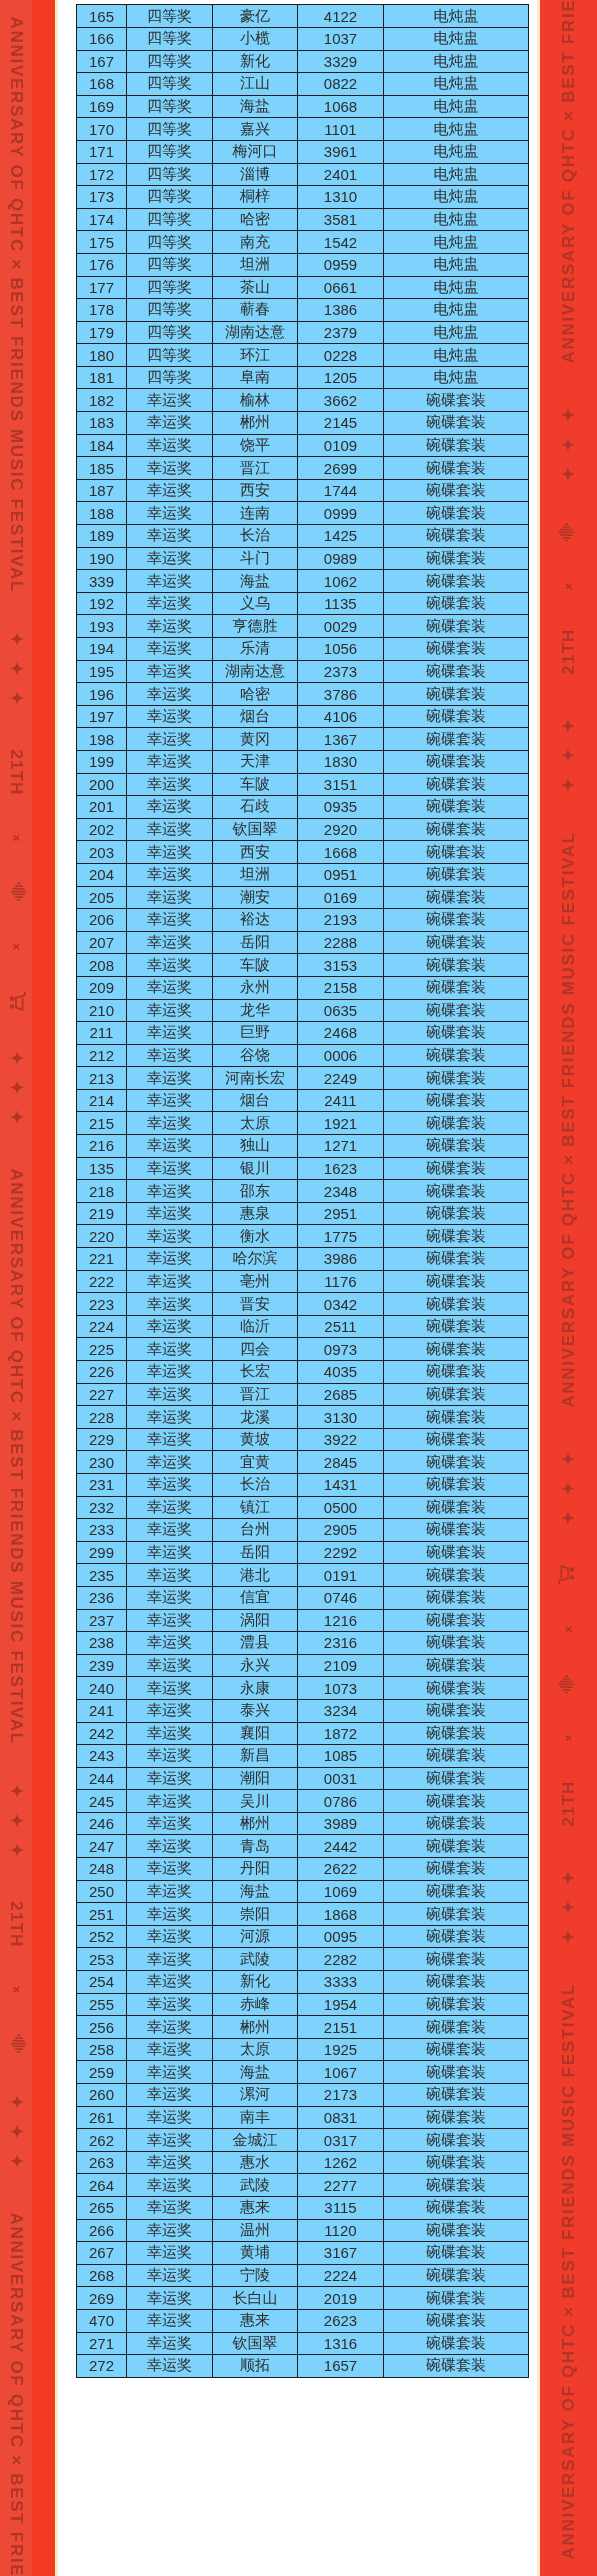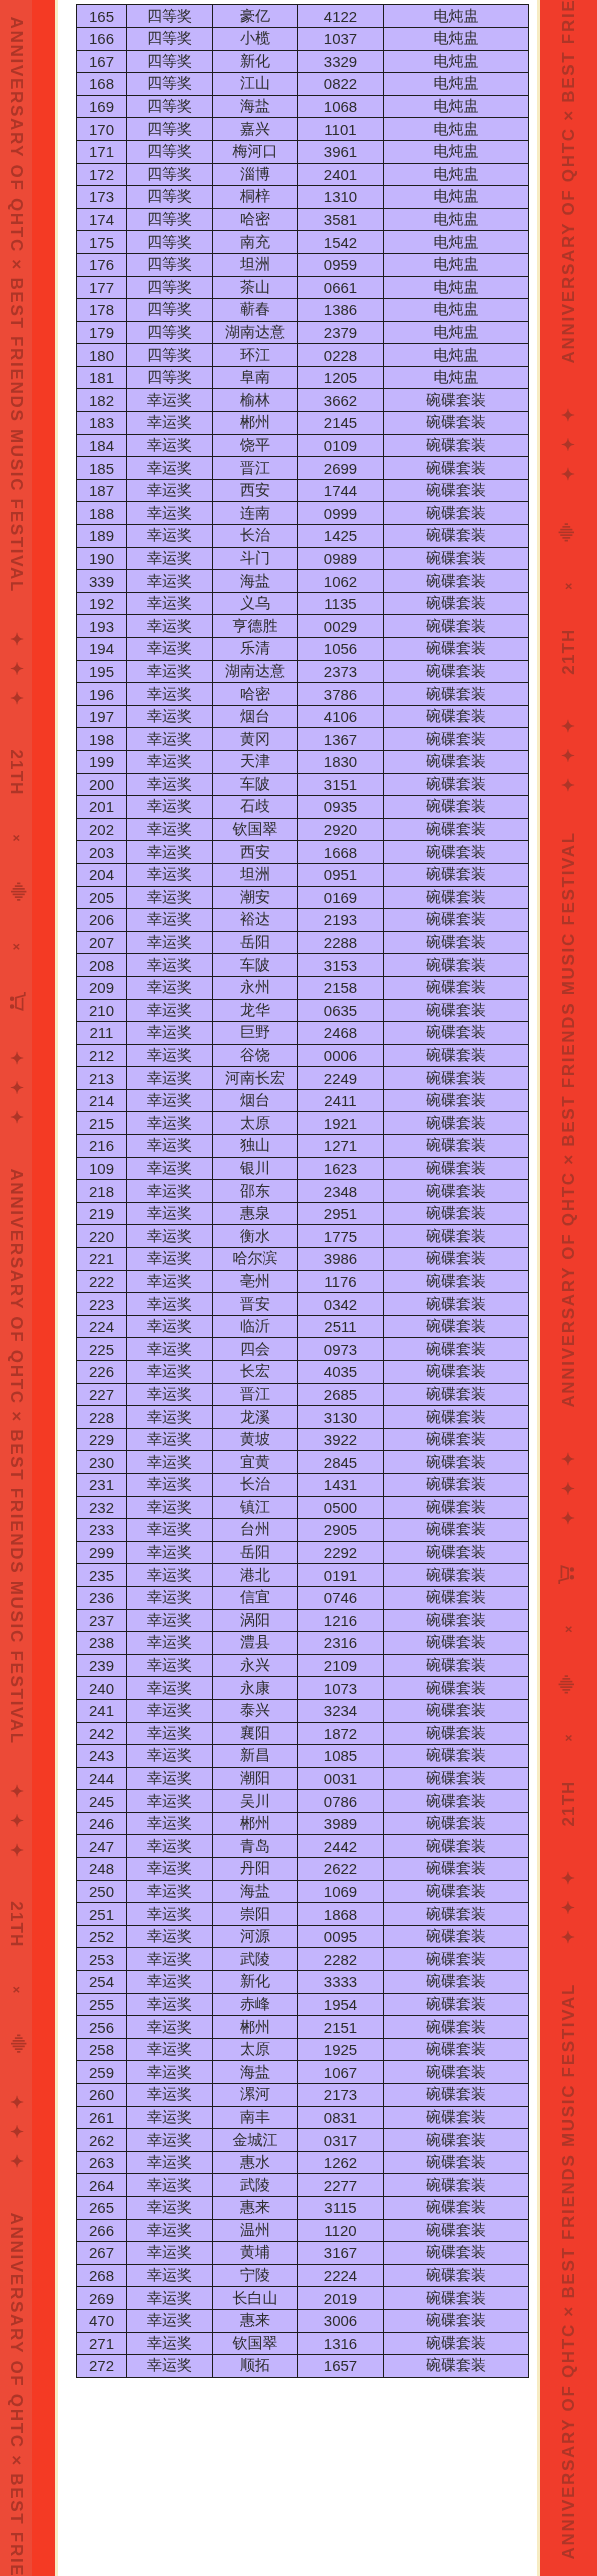--- a/index.html
+++ b/index.html
@@ -45,21 +45,21 @@
   .badge{letter-spacing:1.1px;}
   .xmark{font-size:12px;}
   .band-icon{display:inline-block;vertical-align:middle;}
 
   
   .table-wrap{
     position:absolute;top:4.4px;left:76px;
   }
   table.winners{
     border-collapse:collapse;
-    background:#c4b5fd;
+    background:#7dd3fc;
   }
   table.winners td{
     border:1.1px solid #1d1d1d;
     height:21.6px;
     text-align:center;
     vertical-align:middle;
     color:#2d2d2d;
     font-size:15px;
     padding:0;
   }
@@ -585,21 +585,21 @@
 
   <tr>
     <td class="c-no">216</td>
     <td class="c-prize">幸运奖</td>
     <td class="c-city">独山</td>
     <td class="c-code">1271</td>
     <td class="c-item">碗碟套装</td>
   </tr>
 
   <tr>
-    <td class="c-no">109</td>
+    <td class="c-no">135</td>
     <td class="c-prize">幸运奖</td>
     <td class="c-city">银川</td>
     <td class="c-code">1623</td>
     <td class="c-item">碗碟套装</td>
   </tr>
 
   <tr>
     <td class="c-no">218</td>
     <td class="c-prize">幸运奖</td>
     <td class="c-city">邵东</td>
@@ -998,21 +998,21 @@
     <td class="c-prize">幸运奖</td>
     <td class="c-city">长白山</td>
     <td class="c-code">2019</td>
     <td class="c-item">碗碟套装</td>
   </tr>
 
   <tr>
     <td class="c-no">470</td>
     <td class="c-prize">幸运奖</td>
     <td class="c-city">惠来</td>
-    <td class="c-code">3006</td>
+    <td class="c-code">2623</td>
     <td class="c-item">碗碟套装</td>
   </tr>
 
   <tr>
     <td class="c-no">271</td>
     <td class="c-prize">幸运奖</td>
     <td class="c-city">钦国翠</td>
     <td class="c-code">1316</td>
     <td class="c-item">碗碟套装</td>
   </tr>

